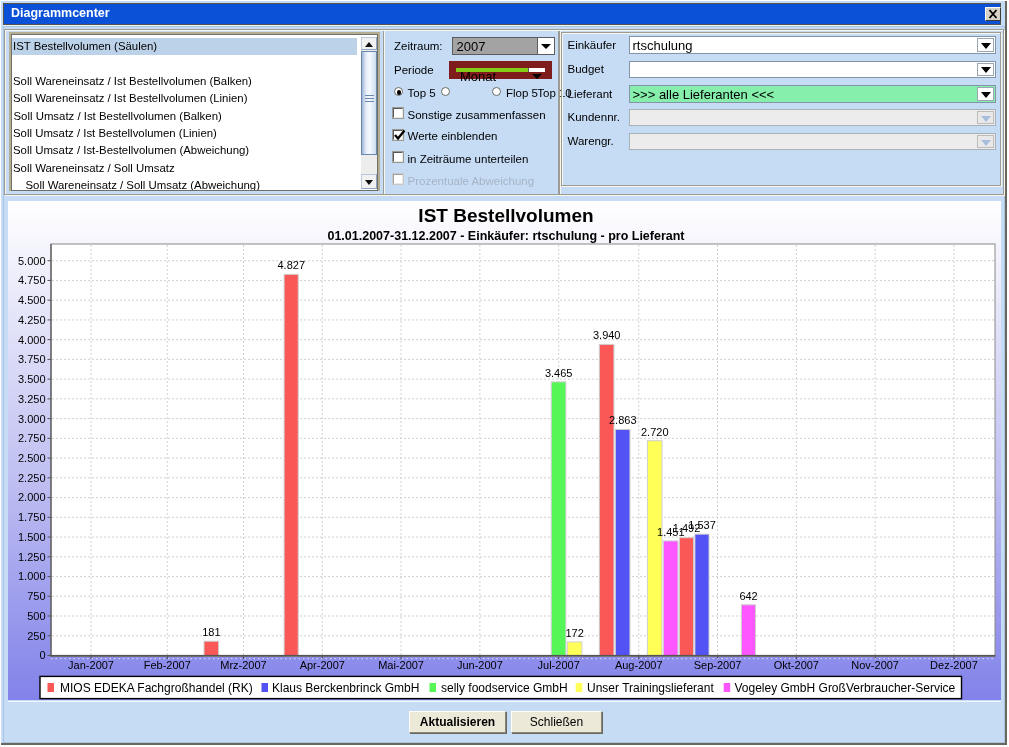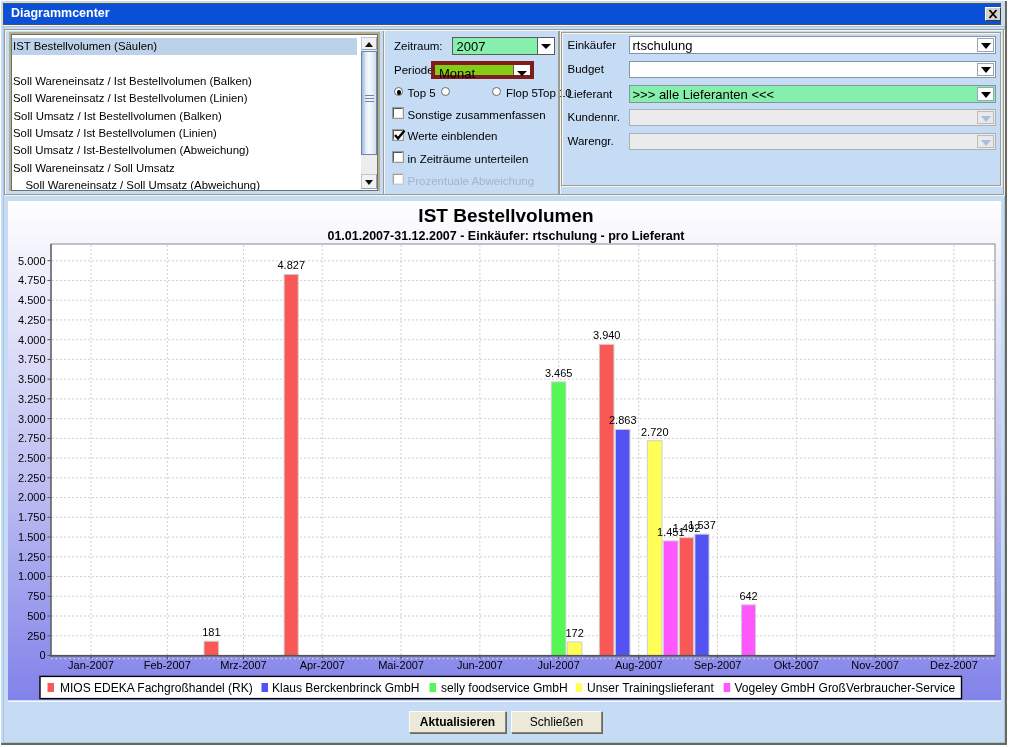--- a/index.html
+++ b/index.html
@@ -31,28 +31,28 @@
 <div style="position:absolute;left:361px;top:36.8px;width:16px;height:13.7px;background:#f1f1f1;border:1px solid #90a4c0;border-top-color:#b8c8dc;border-left-color:#b8c8dc;">
     <div style="position:absolute;left:3.2px;top:4px;width:0;height:0;border-left:4.5px solid transparent;border-right:4.5px solid transparent;border-bottom:5px solid #111;"></div>
   </div>
 <div style="position:absolute;left:361px;top:173.5px;width:16px;height:15.0px;background:#f1f1f1;border:1px solid #90a4c0;border-top-color:#b8c8dc;border-left-color:#b8c8dc;">
     <div style="position:absolute;left:3.2px;top:5px;width:0;height:0;border-left:4.5px solid transparent;border-right:4.5px solid transparent;border-top:5px solid #111;"></div>
   </div>
 <div style="position:absolute;left:361px;top:50.5px;width:16px;height:104px;background:linear-gradient(90deg,#9fb6d4 0%,#e6eefa 30%,#f6faff 55%,#cdddf0 100%);border:1px solid #6a88ae;">
     <div style="position:absolute;left:2.5px;top:43px;width:9px;height:1.2px;background:#6a88ae;box-shadow:0 3px 0 #6a88ae,0 6px 0 #6a88ae;"></div>
   </div>
 <div style="position:absolute;left:394.0px;top:40.0px;width:200px;font-size:11.5px;font-weight:normal;color:#000;white-space:nowrap;">Zeitraum:</div>
-<div style="position:absolute;left:451.5px;top:36.5px;width:103.0px;height:18.0px;border:1px solid #5c5c5c;background:#86efac;">
+<div style="position:absolute;left:451.5px;top:36.5px;width:103.0px;height:18.0px;border:1px solid #5c5c5c;background:#a3a3a3;">
     <div style="position:absolute;left:4px;top:0;right:20px;height:18.0px;line-height:18.0px;font-size:13.0px;color:#000;overflow:hidden;white-space:nowrap;">2007</div>
     <div style="position:absolute;right:0;top:0;width:17px;height:100%;background:#fff;border-left:1px solid #5c5c5c;">
       <div style="position:absolute;left:3px;top:6.0px;width:0;height:0;border-left:5px solid transparent;border-right:5px solid transparent;border-top:5.5px solid #000;"></div>
     </div>
   </div>
 <div style="position:absolute;left:394.0px;top:64.0px;width:200px;font-size:11.5px;font-weight:normal;color:#000;white-space:nowrap;">Periode</div>
-<div style="position:absolute;left:431px;top:60.5px;width:103.0px;height:18.0px;border:4px solid #7f1d1d;background:#84cc16;">
+<div style="position:absolute;left:449px;top:60.5px;width:103.0px;height:18.0px;border:7px solid #7f1d1d;background:#84cc16;">
     <div style="position:absolute;left:4px;top:0;right:20px;height:18.0px;line-height:18.0px;font-size:13.0px;color:#000;overflow:hidden;white-space:nowrap;">Monat</div>
     <div style="position:absolute;right:0;top:0;width:17px;height:100%;background:#fff;border-left:1px solid #5c5c5c;">
       <div style="position:absolute;left:3px;top:6.0px;width:0;height:0;border-left:5px solid transparent;border-right:5px solid transparent;border-top:5.5px solid #000;"></div>
     </div>
   </div>
 <div style="position:absolute;left:393.5px;top:87.0px;width:9px;height:9px;border-radius:50%;background:#fff;border:1.5px solid #6a6a66;">
     <div style="position:absolute;left:2.2px;top:2.2px;width:4.5px;height:4.5px;border-radius:50%;background:#000;"></div>
   </div>
 <div style="position:absolute;left:407.5px;top:86.5px;width:200px;font-size:11.5px;font-weight:normal;color:#000;white-space:nowrap;">Top 5</div>
 <div style="position:absolute;left:440.5px;top:87.0px;width:9px;height:9px;border-radius:50%;background:#fff;border:1.5px solid #6a6a66;"></div>

